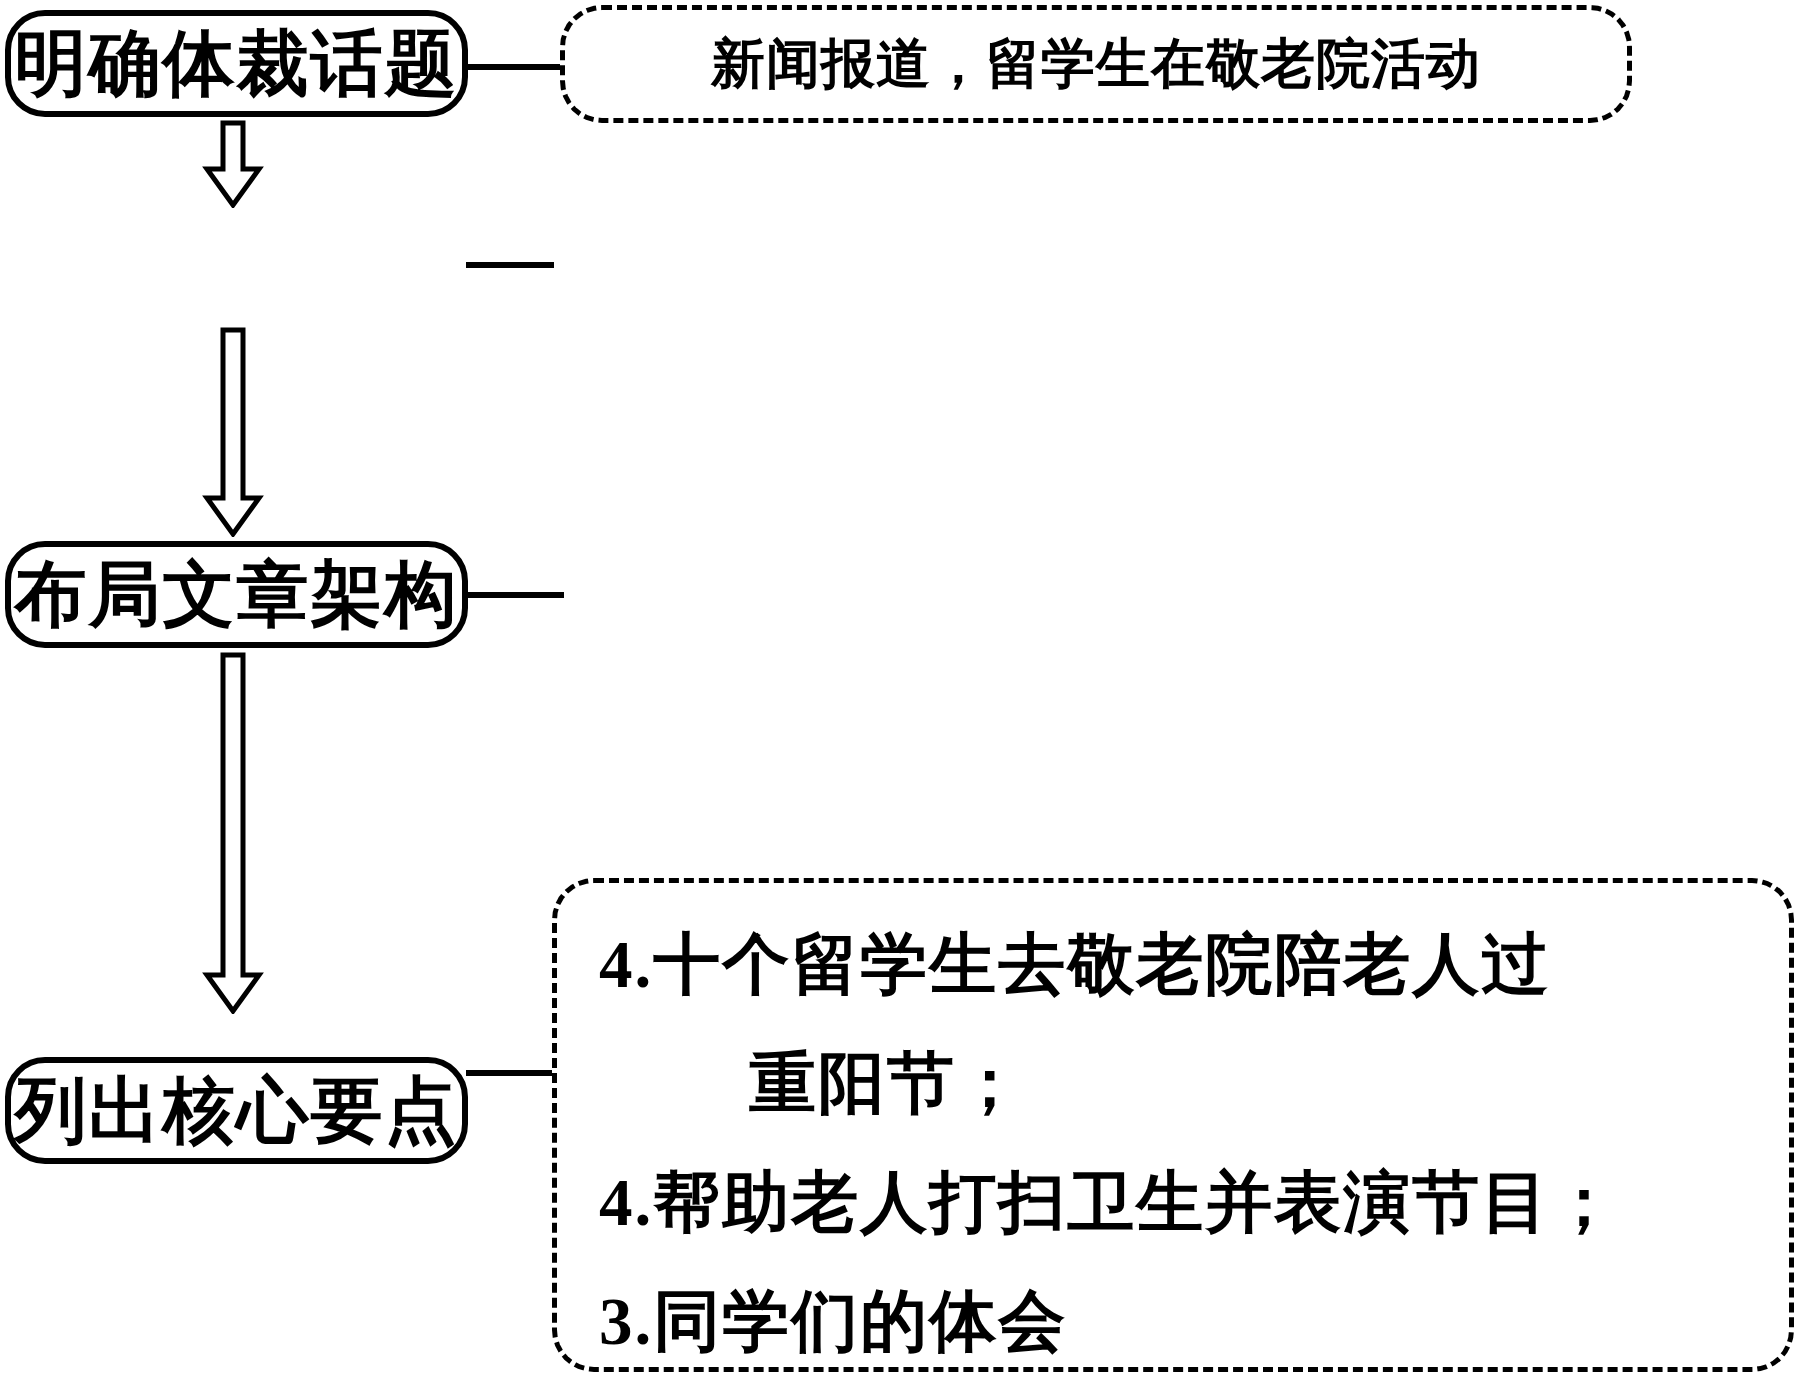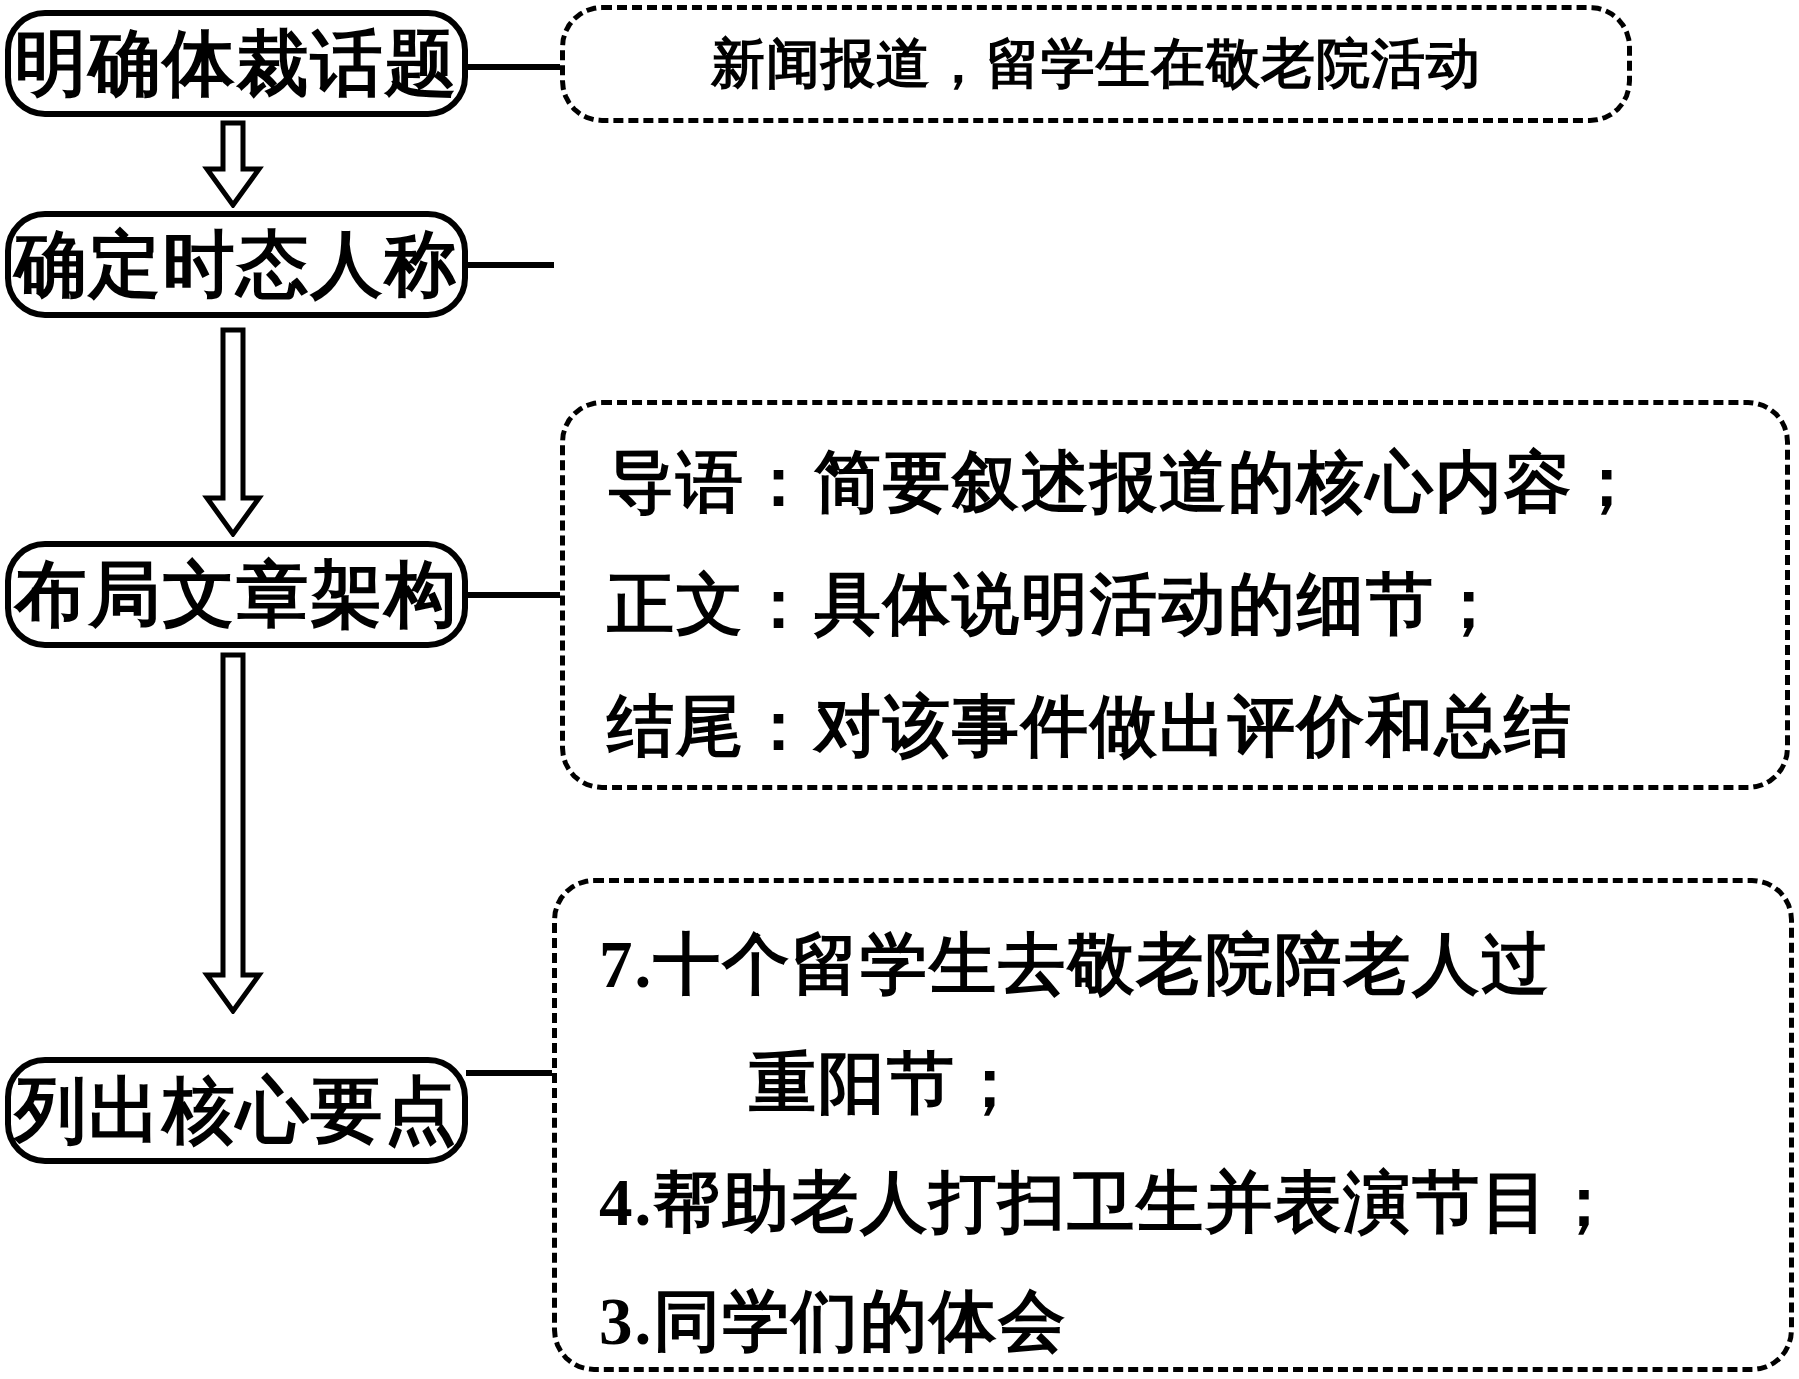--- a/index.html
+++ b/index.html
@@ -47,47 +47,39 @@
   </div>
   <div class="connector" style="left:466px; top:64px; width:98px;"></div>
   <div class="flow-note note-center" style="left:560px; top:5px; width:1072px; height:118px; font-size:54px; letter-spacing:1px;">
     <span>新闻报道，留学生在敬老院活动</span>
   </div>
 
   <svg class="arrow" style="left:201px; top:120px;" width="64" height="88" viewBox="0 0 64 88">
     <polygon points="22,3 42,3 42,49 58,49 32,85 6,49 22,49" fill="#ffffff" stroke="#000000" stroke-width="5" stroke-linejoin="miter"></polygon>
   </svg>
 
-  <div class="flow-node" style="top:211px;">
-    <span>确定时态人称</span>
-  </div>
   <div class="connector" style="left:466px; top:262px; width:88px;"></div>
 
   <svg class="arrow" style="left:201px; top:327px;" width="64" height="210" viewBox="0 0 64 210">
     <polygon points="22,3 42,3 42,171 58,171 32,207 6,171 22,171" fill="#ffffff" stroke="#000000" stroke-width="5" stroke-linejoin="miter"></polygon>
   </svg>
 
   <div class="flow-node" style="top:541px;">
     <span>布局文章架构</span>
   </div>
   <div class="connector" style="left:466px; top:592px; width:98px;"></div>
-  <div class="flow-note note-lines" style="left:560px; top:400px; width:1230px; height:390px; font-size:67px; line-height:122px; letter-spacing:2px;">
-    <div class="note-line">导语：简要叙述报道的核心内容；</div>
-    <div class="note-line">正文：具体说明活动的细节；</div>
-    <div class="note-line">结尾：对该事件做出评价和总结</div>
-  </div>
 
   <svg class="arrow" style="left:201px; top:652px;" width="64" height="362" viewBox="0 0 64 362">
     <polygon points="22,3 42,3 42,323 58,323 32,359 6,323 22,323" fill="#ffffff" stroke="#000000" stroke-width="5" stroke-linejoin="miter"></polygon>
   </svg>
 
   <div class="flow-node" style="top:1020px;margin-top:37px;">
     <span>列出核心要点</span>
   </div>
   <div class="connector" style="left:466px; top:1070px; width:90px;"></div>
   <div class="flow-note note-lines" style="left:552px; top:878px; width:1242px; height:494px; font-size:67px; line-height:119px; letter-spacing:2px; padding-top:22px;">
-    <div class="note-line">7.十个留学生去敬老院陪老人过</div>
+    <div class="note-line">4.十个留学生去敬老院陪老人过</div>
     <div class="note-line indent">重阳节；</div>
     <div class="note-line">4.帮助老人打扫卫生并表演节目；</div>
     <div class="note-line">3.同学们的体会</div>
   </div>
 
 </div>
 
 </body></html>

